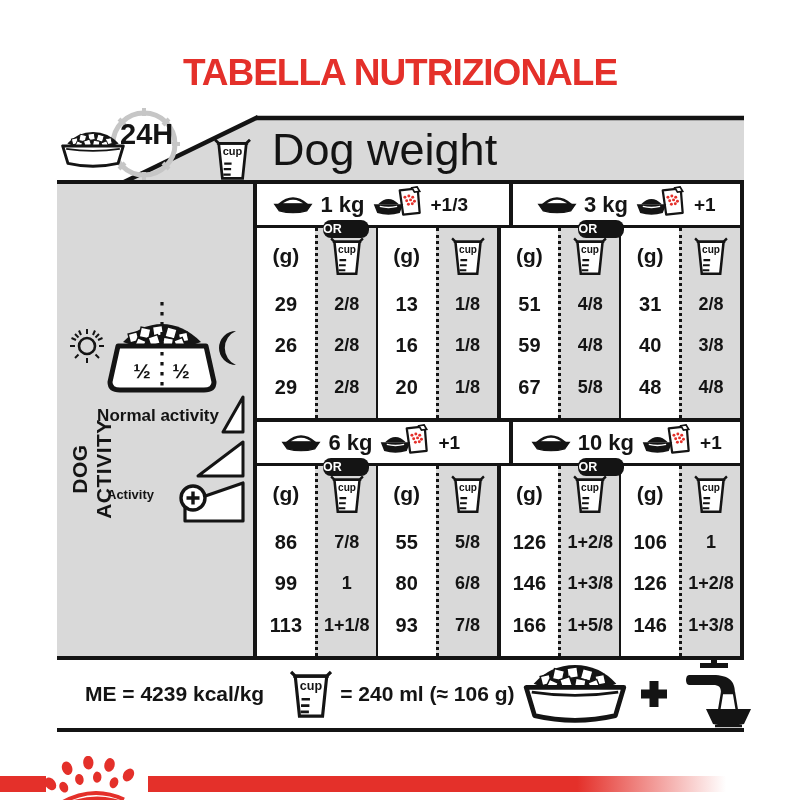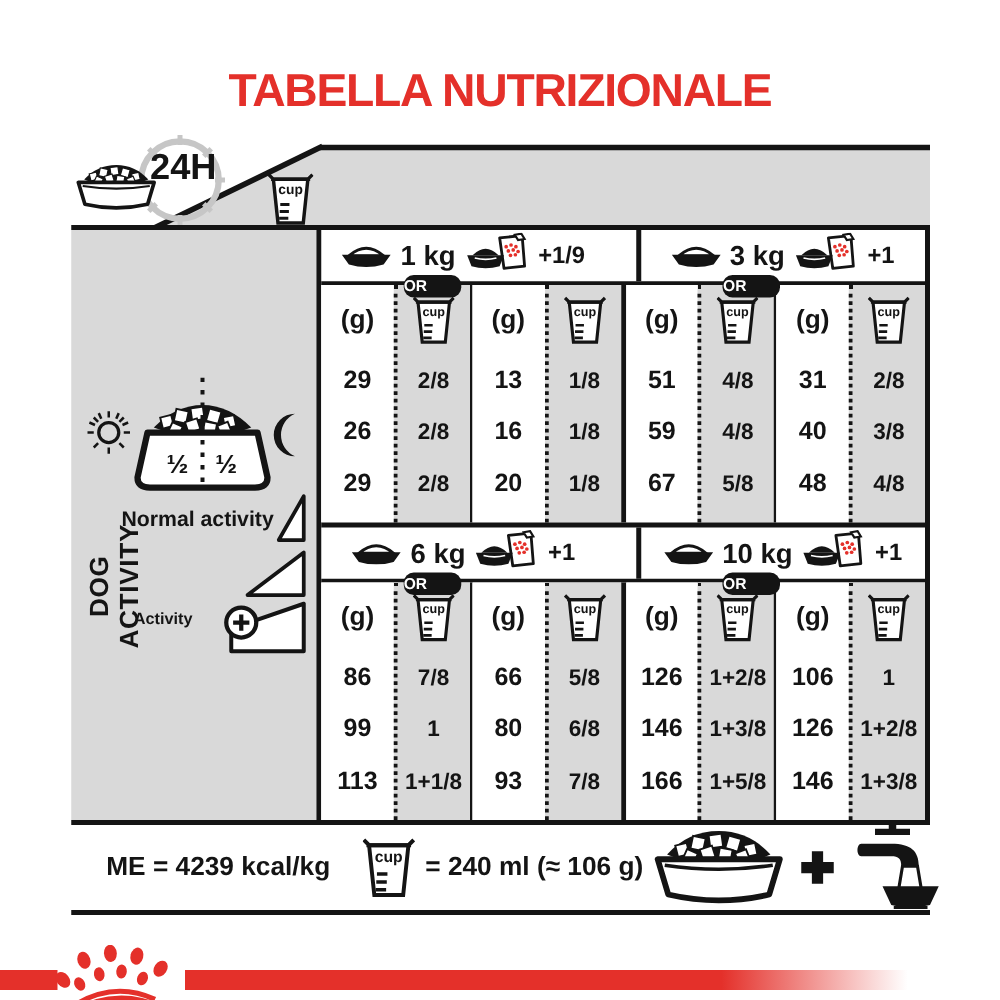--- a/index.html
+++ b/index.html
@@ -154,20 +154,21 @@
         <line x1="65" y1="65" x2="59" y2="59"></line>
     </g>
   </svg>
   <svg class="bowl24" viewBox="0 0 120 66">
     <use href="#sym-kibblebowl"></use>
   </svg>
   <div class="h24">24H</div>
   <svg class="cuptri" viewBox="0 0 40 50">
       <use href="#sym-cup"></use>
     </svg>
+  <div class="dogweight">Dog weight</div>
 
   <div class="tbody-wrap">
 
     <div class="sidebar">
       <svg class="sun" viewBox="0 0 36 36">
         <circle cx="18" cy="18" r="8" fill="none" stroke="#141414" stroke-width="2.6"></circle>
         <g stroke="#141414" stroke-width="2">
           <line x1="18" y1="1" x2="18" y2="6"></line>
             <line x1="18" y1="30" x2="18" y2="35"></line>
           <line x1="1" y1="18" x2="6" y2="18"></line>
@@ -228,21 +229,21 @@
       <div class="half">
         <div class="whead">
           <div class="wblock">
             <svg class="bowlsm" viewBox="0 0 44 20">
                 <use href="#sym-bowlsm"></use>
               </svg>
             <span class="wkg">1 kg</span>
             <svg class="pouchic" viewBox="0 0 60 38">
                 <use href="#sym-pouch"></use>
               </svg>
-            <span class="wextra">+1/9</span>
+            <span class="wextra">+1/3</span>
             <span class="orpill">OR</span>
           </div>
           <div class="wblock">
             <svg class="bowlsm" viewBox="0 0 44 20">
                 <use href="#sym-bowlsm"></use>
               </svg>
             <span class="wkg">3 kg</span>
             <svg class="pouchic" viewBox="0 0 60 38">
                 <use href="#sym-pouch"></use>
               </svg>
@@ -366,21 +367,21 @@
                   </svg>
                 </div>
               <div class="val vc">7/8</div>
               <div class="val vc">1</div>
               <div class="val vc">1+1/8</div>
             </div>
           </div>
           <div class="sub">
             <div class="gcol">
               <div class="chead gl">(g)</div>
-              <div class="val">66</div>
+              <div class="val">55</div>
               <div class="val">80</div>
               <div class="val">93</div>
             </div>
             <div class="cupcol">
               <div class="chead">
                   <svg class="cupicon" viewBox="0 0 40 50">
                     <use href="#sym-cup"></use>
                   </svg>
                 </div>
               <div class="val vc">5/8</div>

